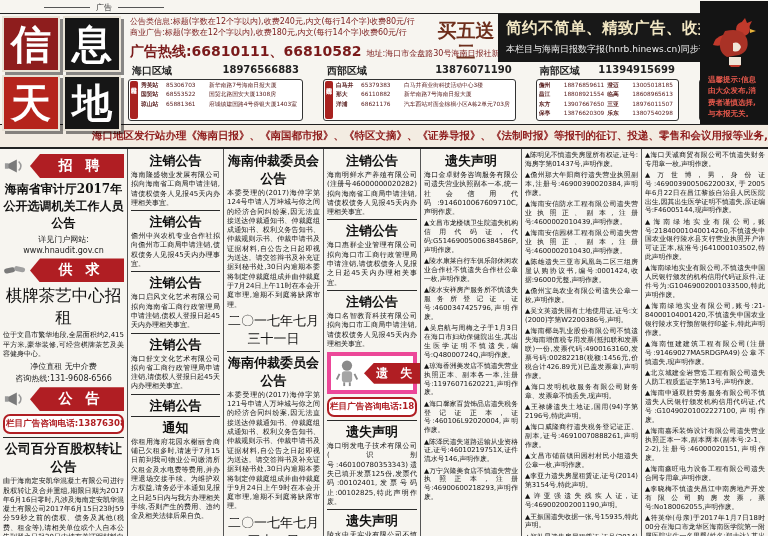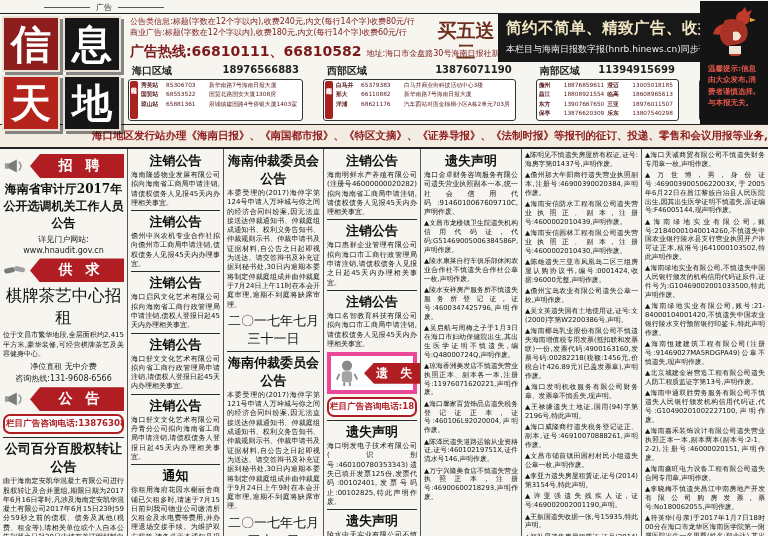--- a/index.html
+++ b/index.html
@@ -25,21 +25,21 @@
   .pline{font-size:8px;color:#7a1a1a;line-height:1.35;white-space:nowrap;}
   .hotline{white-space:nowrap;margin-top:2px;}
   .hotline .big{font-size:14px;font-weight:bold;color:#7a1a1a;}
   .hotline .addr{font-size:8px;color:#7a1a1a;}
   .promo{width:64px;font-size:19px;font-weight:bold;color:#6e2f1d;line-height:1.1;
          padding-top:6px;text-align:center;}
   .slogan-box{flex:1;background:#181818;color:#fff;padding:4px 6px 2px 8px;box-sizing:border-box;}
   .slogan{color:#f2e7c4;font-weight:bold;font-size:15.5px;white-space:nowrap;letter-spacing:.5px;}
   .slogan-sub{color:#eee;font-size:9px;margin-top:4px;white-space:nowrap;}
   .rooster-col{position:absolute;right:0;top:-13px;width:68px;height:123px;background:#141414;
-               z-index:6;display:flex;flex-direction:column;align-items:center;padding-top:5px;
+               z-index:6;display:flex;flex-direction:column;align-items:center;padding-top:16px;
                box-sizing:border-box;}
   .tip{color:#e2574b;font-size:7.5px;font-weight:bold;width:52px;line-height:1.5;margin-top:3px;}
   
   .regions{display:flex;margin-top:2px;margin-right:70px;gap:20px;}
   .rcell{flex:1;}
   .rhead{display:flex;justify-content:space-between;font-weight:bold;font-size:10px;
          color:#222;padding:0 4px;}
   .rbox{border:1px solid #333;border-radius:3px;background:#fff;display:flex;margin-top:1px;
         min-height:40px;}
   .vlabel{writing-mode:vertical-rl;background:#a82220;color:#fff;font-size:6px;line-height:1;
@@ -305,21 +305,20 @@
       <div class="col c1">
         <div class="h">注销公告</div>
         <div class="b">海南隆盛物业发展有限公司拟向海南省工商局申请注销,请债权债务人见报45天内办理相关事宜。</div>
         <div class="h">注销公告</div>
         <div class="b">儋州中兴农机专业合作社拟向儋州市工商局申请注销,债权债务人见报45天内办理事宜。</div>
         <div class="h">注销公告</div>
         <div class="b">海口启风文化艺术有限公司拟向海南省工商行政管理局申请注销,债权人登报日起45天内办理相关事宜。</div>
         <div class="h">注销公告</div>
         <div class="b">海口舒文文化艺术有限公司拟向省工商行政管理局申请注销,请债权人登报日起45天内办理相关事宜。</div>
         <div class="h">注销公告</div>
-        <div class="b">海口舒文文化艺术有限公司丹青分公司拟向海南省工商局申请注销,请债权债务人登报日起45天内办理相关事宜。</div>
         <div class="h">通知</div>
         <div class="b">你租用海府花园水榭丽舍商铺已欠租多时,请速于7月15日前到我司物业公司缴清所欠租金及水电费等费用,并办理退场交接手续。为维护双方权益,请务必于本通知见报之日起5日内与我方办理相关手续,否则产生的费用、违约金及相关法律后果自负。</div>
       </div>
       <div class="col c2">
         <div class="h">海南仲裁委员会公告</div>
         <div class="b">本委受理的(2017)海仲字第124号申请人万坤城与你之间的经济合同纠纷案,因无法直接送达仲裁通知书、仲裁庭组成通知书、权利义务告知书、仲裁规则示书、仲裁申请书及证据材料,自公告之日起即视为送达。请交答辩书及补充证据到秘书处,30日内逾期本委将制定仲裁庭组成并由仲裁庭于7月24日上午11时在本会开庭审理,逾期不到庭将缺席审理。</div>
         <div class="sign">二〇一七年七月三十一日</div>
         <div class="h">海南仲裁委员会公告</div>
         <div class="b">本委受理的(2017)海仲字第121号申请人万坤城与你之间的经济合同纠纷案,因无法直接送达仲裁通知书、仲裁庭组成通知书、权利义务告知书、仲裁规则示书、仲裁申请书及证据材料,自公告之日起即视为送达。请交答辩书及补充证据到秘书处,30日内逾期本委将制定仲裁庭组成并由仲裁庭于9月24日上午9时在本会开庭审理,逾期不到庭将缺席审理。</div>
         <div class="sign">二〇一七年七月三十一日</div>

